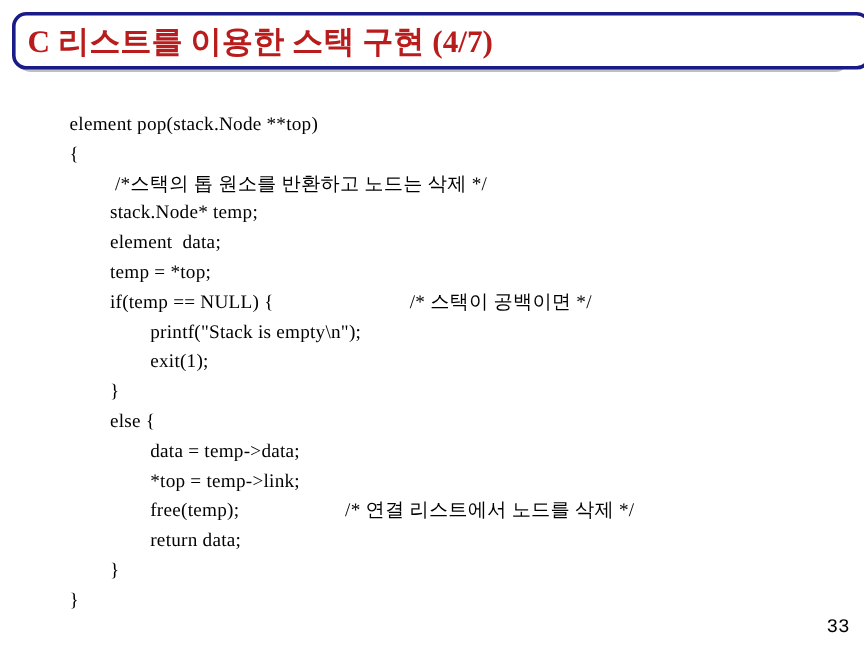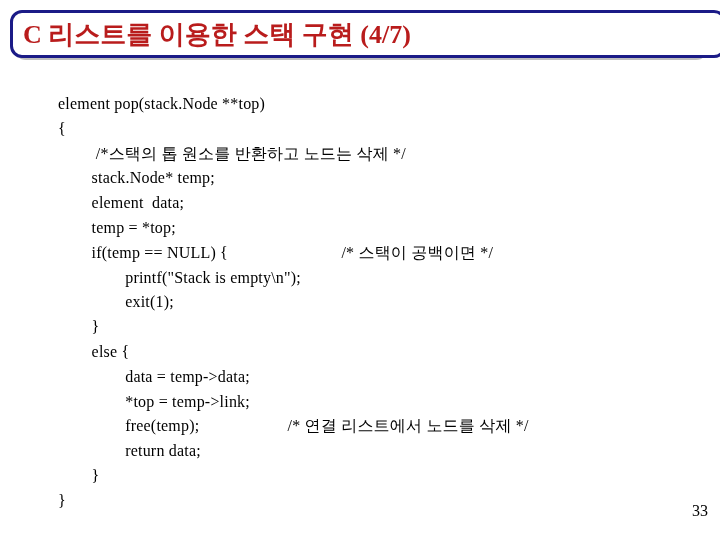--- a/index.html
+++ b/index.html
@@ -48,23 +48,24 @@
     font-size: 16px;
     line-height: 1.55;
     color: #000000;
     font-family: Liberation Serif, serif;
     white-space: pre;
     letter-spacing: 0.2px;
   }
   .page-num {
     position: absolute;
     right: 12px;
-    bottom: 20px;
+    bottom: 8px;
     font-size: 16px;
     color: #000000;
+    font-family: Liberation Mono, monospace;
   }
 </style>
 </head>
 <body>
 
 <div class="title-shadow"></div>
 <div class="title-box">
   <span class="title-text">C 리스트를 이용한 스택 구현 (4/7)</span>
 </div>
 

